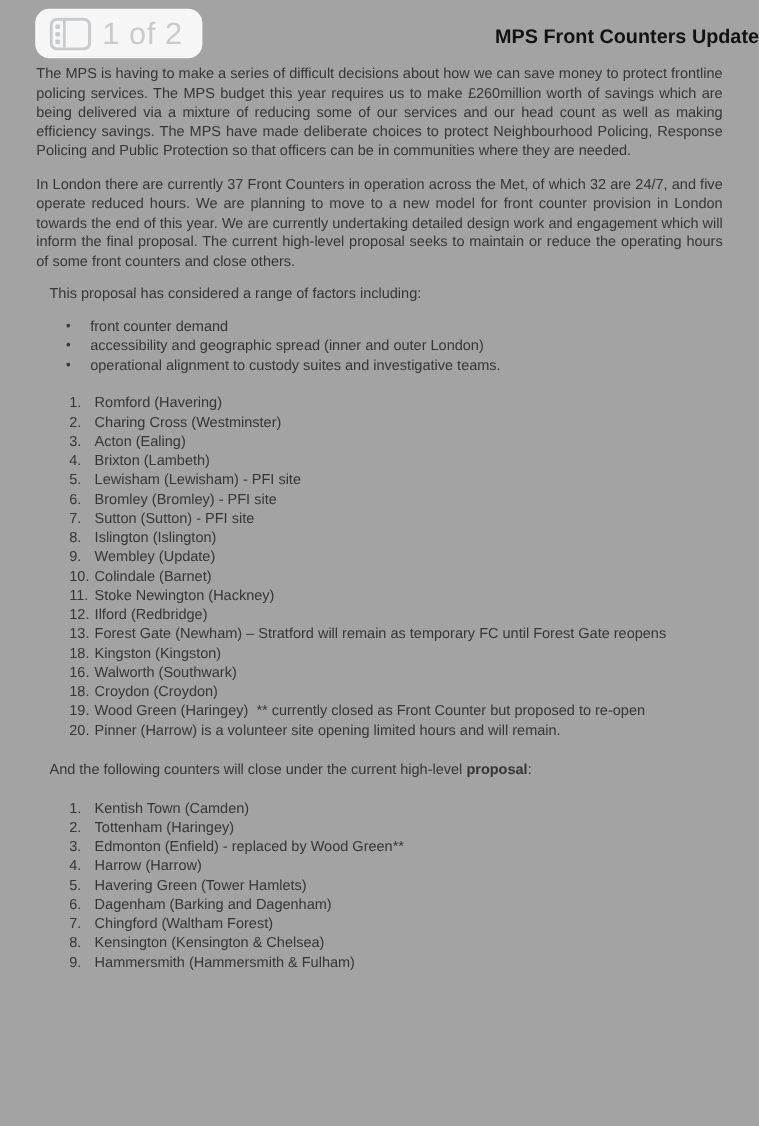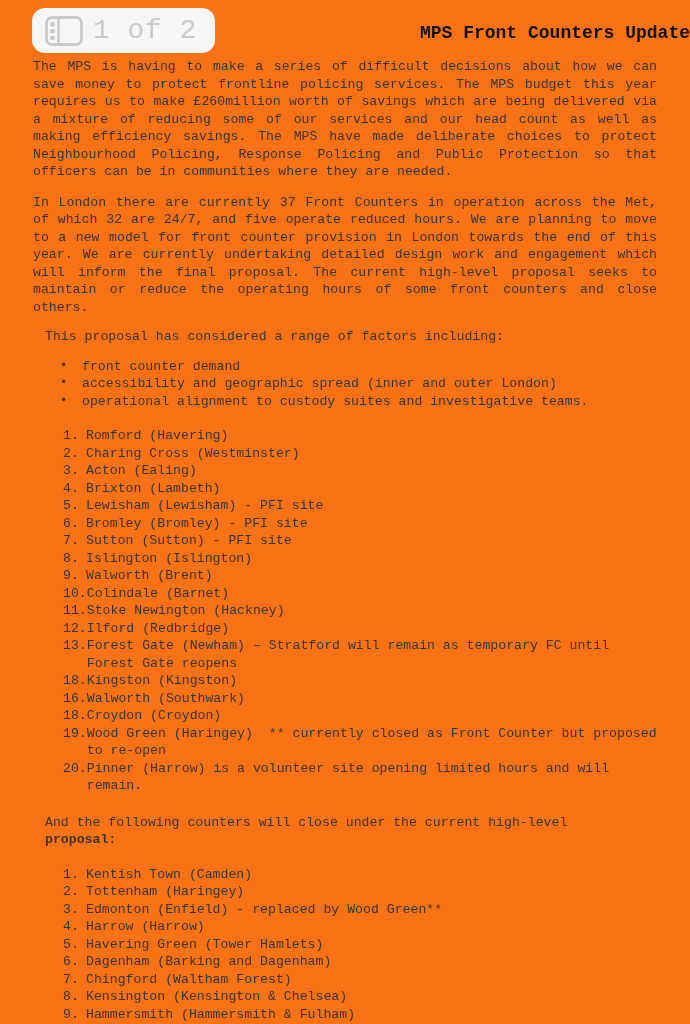--- a/index.html
+++ b/index.html
@@ -1,21 +1,21 @@
 <!DOCTYPE html>
 <html><head>
 <meta charset="utf-8">
 <style>
   html, body { margin: 0; padding: 0; background: #ffffff; }
   .page {
     position: relative;
     width: 690px;
     height: 1024px;
-    background: #f97316;
-    font-family: Liberation Mono, monospace;
+    background: #a3a3a3;
+    font-family: Liberation Sans, sans-serif;
     color: #363636;
     overflow: hidden;
   }
   
   .pill {
     position: absolute;
     left: 32px;
     top: 8px;
     height: 45px;
     padding: 0 18px 0 13px;
@@ -138,21 +138,21 @@
         <div class="li-row">
           <span class="li-marker">7.</span>
           <span class="li-text">Sutton (Sutton) - PFI site</span>
         </div>
         <div class="li-row">
           <span class="li-marker">8.</span>
           <span class="li-text">Islington (Islington)</span>
         </div>
         <div class="li-row">
           <span class="li-marker">9.</span>
-          <span class="li-text">Walworth (Brent)</span>
+          <span class="li-text">Wembley (Update)</span>
         </div>
         <div class="li-row">
           <span class="li-marker">10.</span>
           <span class="li-text">Colindale (Barnet)</span>
         </div>
         <div class="li-row">
           <span class="li-marker">11.</span>
           <span class="li-text">Stoke Newington (Hackney)</span>
         </div>
         <div class="li-row">

